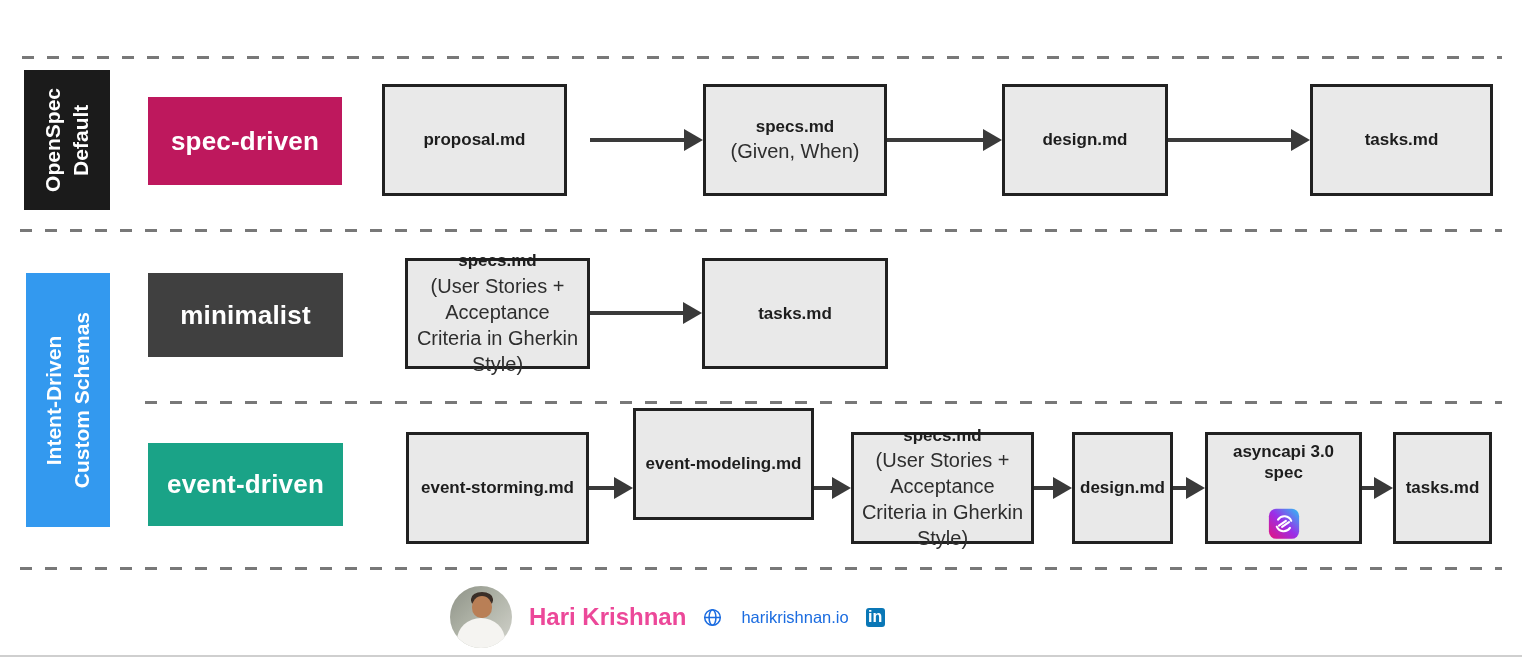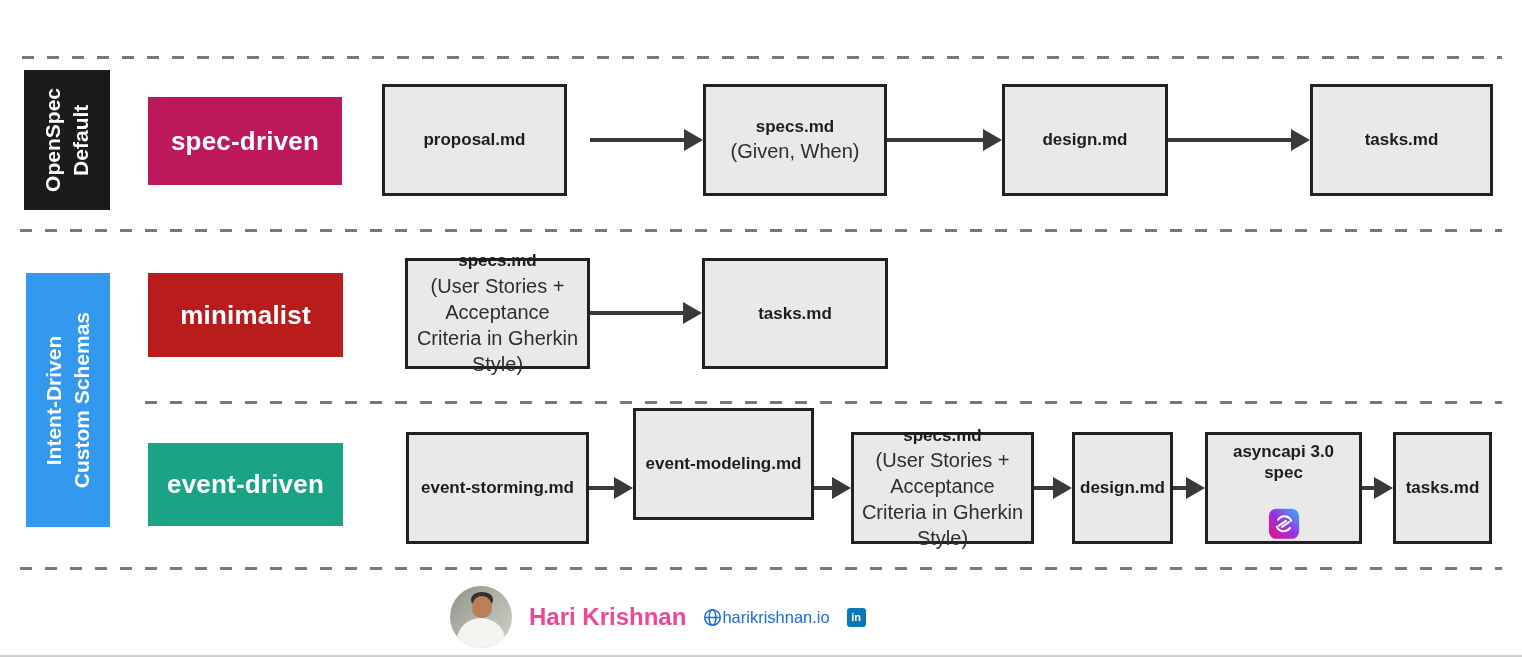--- a/index.html
+++ b/index.html
@@ -49,26 +49,26 @@
   }
   .avatar{
     position:relative;width:62px;height:62px;border-radius:50%;overflow:hidden;
     background:linear-gradient(135deg,#8e9287 0%,#aeb2a6 45%,#d3d4cd 100%);
     flex:0 0 auto;
   }
   .avatar .hair{position:absolute;left:21px;top:6px;width:22px;height:14px;border-radius:50% 50% 40% 40%;background:#3a2e27;}
   .avatar .head{position:absolute;left:22px;top:10px;width:20px;height:22px;border-radius:50% 50% 46% 46%;background:#b97f56;}
   .avatar .body{position:absolute;left:7px;top:32px;width:48px;height:32px;border-radius:50% 50% 0 0/70% 70% 0 0;background:#f5f4f1;}
   .author-name{font-weight:bold;font-size:24px;color:#ec4899;white-space:nowrap;}
-  .link-item{display:flex;align-items:flex-start;gap:0;white-space:nowrap;}
+  .link-item{display:flex;align-items:flex-start;gap:19px;white-space:nowrap;}
   .link-text{font-size:16.5px;color:#1b6ce0;}
   .li-badge{
     width:19px;height:19px;border-radius:3px;background:#0a77b6;color:#ffffff;
     display:flex;align-items:center;justify-content:center;
-    font-size:11px;font-weight:bold;line-height:1;
+    font-size:16px;font-weight:bold;line-height:1;
   }
   .bottom-edge{position:absolute;left:0;bottom:0;width:1522px;height:2px;background:#cfcfcf;}
 </style>
 </head>
 <body>
 
 <div class="canvas">
 
   <div class="sep" style="left:22px;top:56px;width:1480px;"></div>
   <div class="sep" style="left:20px;top:229px;width:1482px;"></div>
@@ -82,21 +82,21 @@
     </div>
   </div>
   <div class="side-label" style="left:26px;top:273px;width:84px;height:254px;background:#3399ef;">
     <div class="vtext">
       <span>Intent-Driven</span>
       <span>Custom Schemas</span>
     </div>
   </div>
 
   <div class="chip" style="left:148px;top:97px;width:194px;height:88px;background:#be185d;">spec-driven</div>
-  <div class="chip" style="left:148px;top:273px;width:195px;height:84px;background:#b91c1c;">minimalist</div>
+  <div class="chip" style="left:148px;top:273px;width:195px;height:84px;background:#404040;">minimalist</div>
   <div class="chip" style="left:148px;top:443px;width:195px;height:83px;background:#1aa387;">event-driven</div>
 
   <div class="node" style="left:382px;top:84px;width:185px;height:112px;">
     <div class="node-title">proposal.md</div>
   </div>
   <div class="node" style="left:703px;top:84px;width:184px;height:112px;">
     <div class="node-title">specs.md</div>
     <div class="node-sub">(Given, When)</div>
   </div>
   <div class="node" style="left:1002px;top:84px;width:166px;height:112px;">

